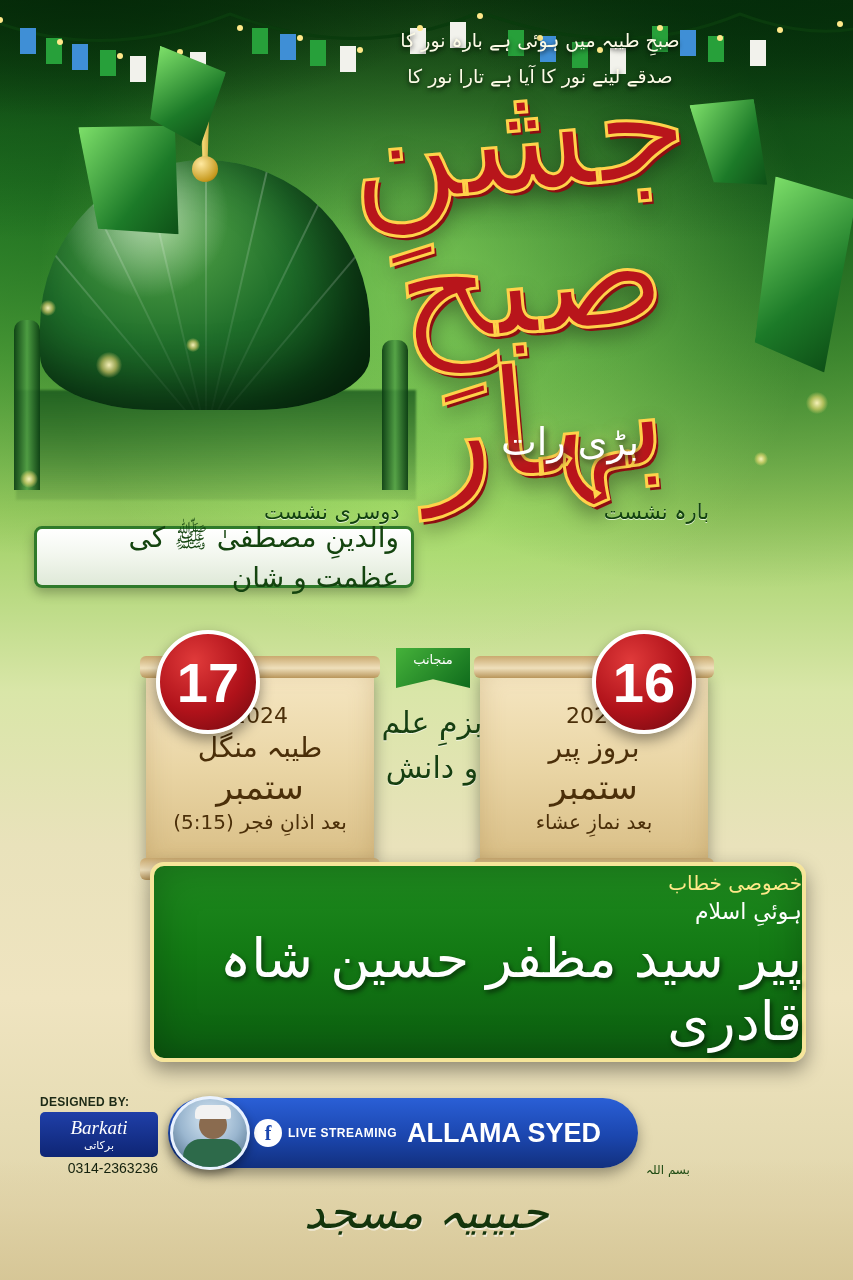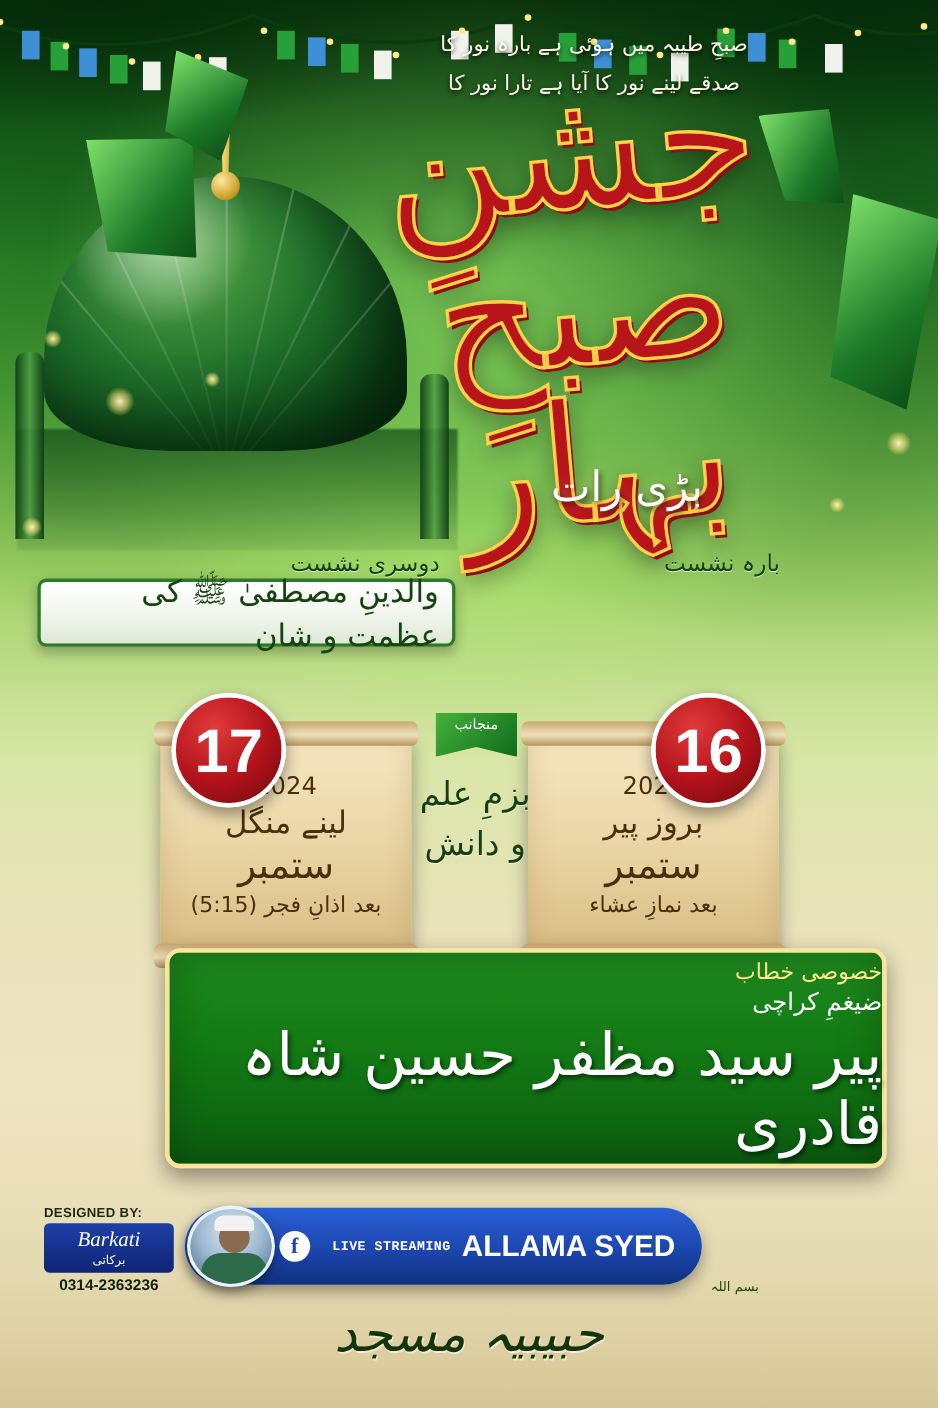--- a/index.html
+++ b/index.html
@@ -190,36 +190,36 @@
   .designer {
     position: absolute; left: 40px; top: 1095px; width: 118px;
   }
   .designer .dtitle { font-size: 12px; font-weight: bold; color: #1d2a16; letter-spacing: .3px; }
   .designer .dbox {
     margin-top: 3px; background: linear-gradient(180deg, #1f3fa8, #0e2574);
     border-radius: 5px; padding: 5px 6px; text-align: center; color: #fff;
   }
   .designer .dbrand { font-family: "Liberation Serif", serif; font-style: italic; font-size: 19px; }
   .designer .durdu { font-size: 11px; }
-  .designer .dphone { margin-top: 3px; font-size: 14px; font-weight: bold; color: #14210d; text-align:center; }
+  .designer .dphone { margin-top: 3px; font-size: 14px; font-weight: normal; color: #14210d; text-align:right; }
 
   
   .livebar {
     position: absolute; left: 168px; top: 1098px; width: 470px; height: 70px;
     background: linear-gradient(180deg, #2a5fd6 0%, #1b46ae 55%, #12307e 100%);
     border-radius: 36px;
     box-shadow: 0 6px 14px rgba(0,0,0,.35);
     display: flex; align-items: center; padding-left: 86px;
   }
   .livebar .fb {
     width: 28px; height: 28px; border-radius: 50%; background: #fff; color: #1b46ae;
     font-weight: bold; font-size: 20px; display:flex; align-items:center; justify-content:center;
     font-family: "Liberation Serif", serif;
   }
-  .livebar .livetag { color:#fff; font-size: 12px; font-weight: bold; margin-left: 20px; letter-spacing:.5px;font-family:Liberation Mono, monospace; }
+  .livebar .livetag { color:#fff; font-size: 12px; font-weight: bold; margin-left: 6px; letter-spacing:.5px; }
   .livebar .names { color:#fff; font-size: 27px; font-weight: bold; line-height: 1.05; margin-left: 10px; }
   .photo {
     position: absolute; left: 170px; top: 1096px; width: 80px; height: 74px;
     border-radius: 50%;
     background: radial-gradient(circle at 50% 30%, #d9e9f5 0%, #9ab6cf 50%, #41607a 100%);
     border: 3px solid #e9f2ff; overflow: hidden;
     box-shadow: 0 4px 10px rgba(0,0,0,.4);
   }
   .photo .head { position:absolute; left:26px; top:12px; width:28px; height:28px; border-radius:50%; background:#8a6b4f; }
   .photo .cap { position:absolute; left:22px; top:6px; width:36px; height:14px; border-radius:8px 8px 2px 2px; background:#f2f2f2; }
@@ -353,33 +353,33 @@
       <div class="scroll-day">بروز پیر</div>
       <div class="scroll-month">ستمبر</div>
       <div class="scroll-time">بعد نمازِ عشاء</div>
     </div>
   </div>
   <div class="date-badge" style="left:592px; top:630px;">16</div>
 
   <div class="scroll-card" style="left:146px; top:668px;">
     <div class="scroll-body urdu">
       <div class="scroll-year">2024</div>
-      <div class="scroll-day">لینے منگل</div>
+      <div class="scroll-day">طیبہ منگل</div>
       <div class="scroll-month">ستمبر</div>
       <div class="scroll-time">بعد اذانِ فجر (5:15)</div>
     </div>
   </div>
   <div class="date-badge" style="left:156px; top:630px;">17</div>
 
   <div class="mid-flag urdu">منجانب</div>
   <div class="mid-text urdu">بزمِ علم و دانش</div>
 
   <div class="speaker">
     <div class="kicker urdu">خصوصی خطاب</div>
-    <div class="role urdu">ضیغمِ کراچی</div>
+    <div class="role urdu">ہوئیِ اسلام</div>
     <div class="name urdu">پیر سید مظفر حسین شاہ قادری</div>
   </div>
 
   <div class="sandy"></div>
 
   <div class="designer">
     <div class="dtitle">DESIGNED BY:</div>
     <div class="dbox">
       <div class="dbrand">Barkati</div>
       <div class="durdu urdu">برکاتی</div>

